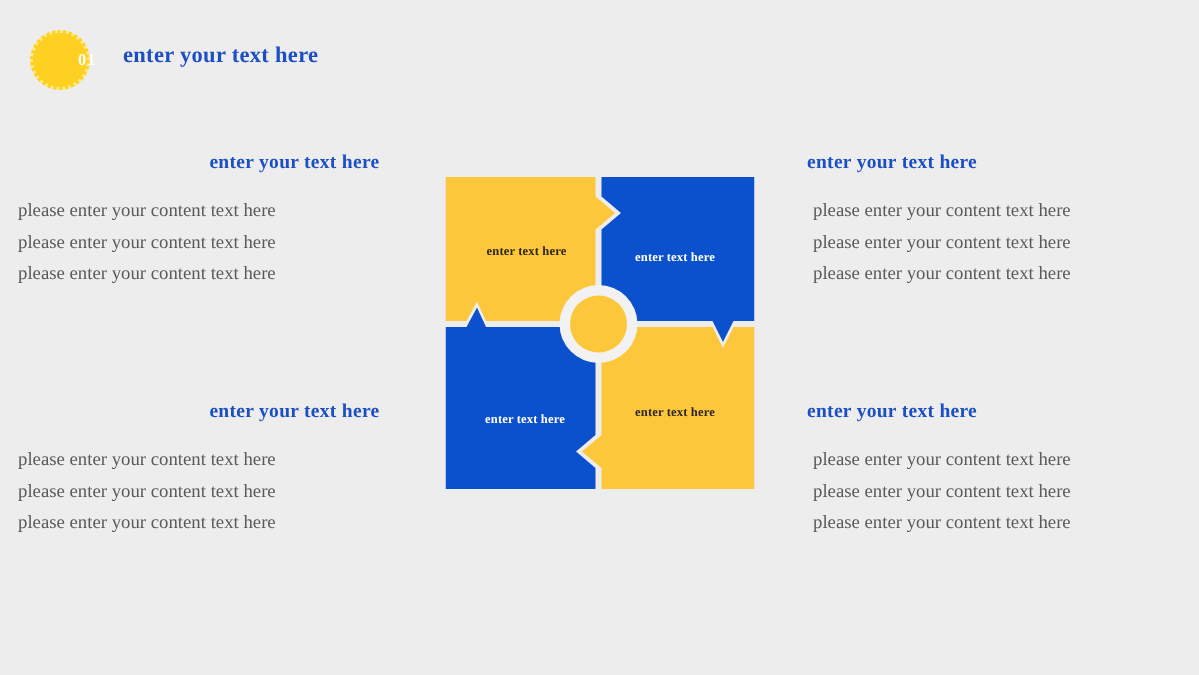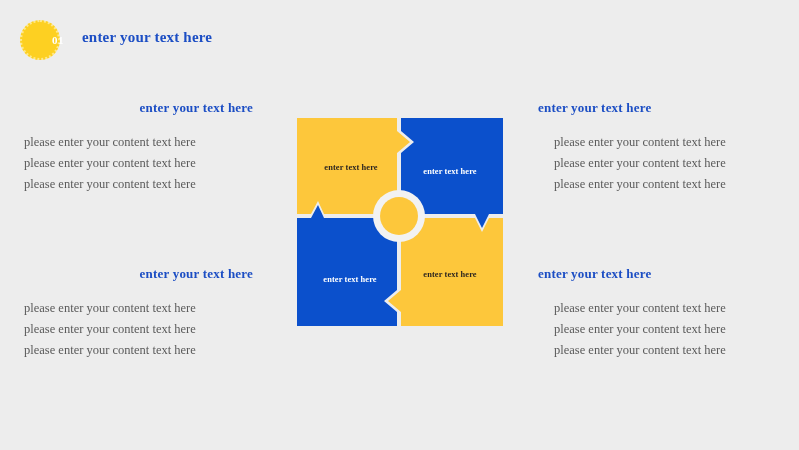--- a/index.html
+++ b/index.html
@@ -65,21 +65,21 @@
   .block-heading {
     color: #1c4ec4;
     font-family: "Liberation Serif", serif;
     font-weight: bold;
     font-size: 13px;
     letter-spacing: 0.2px;
     margin: 0 0 14px 0;
     white-space: nowrap;
   }
   .block-lines {
-    margin: 16px;
+    margin: 4px;
     padding: 0;
     list-style: none;
   }
   .block-lines li {
     color: #5a5a5a;
     font-family: "Liberation Serif", serif;
     font-size: 12.5px;
     line-height: 21px;
     white-space: nowrap;
   }

